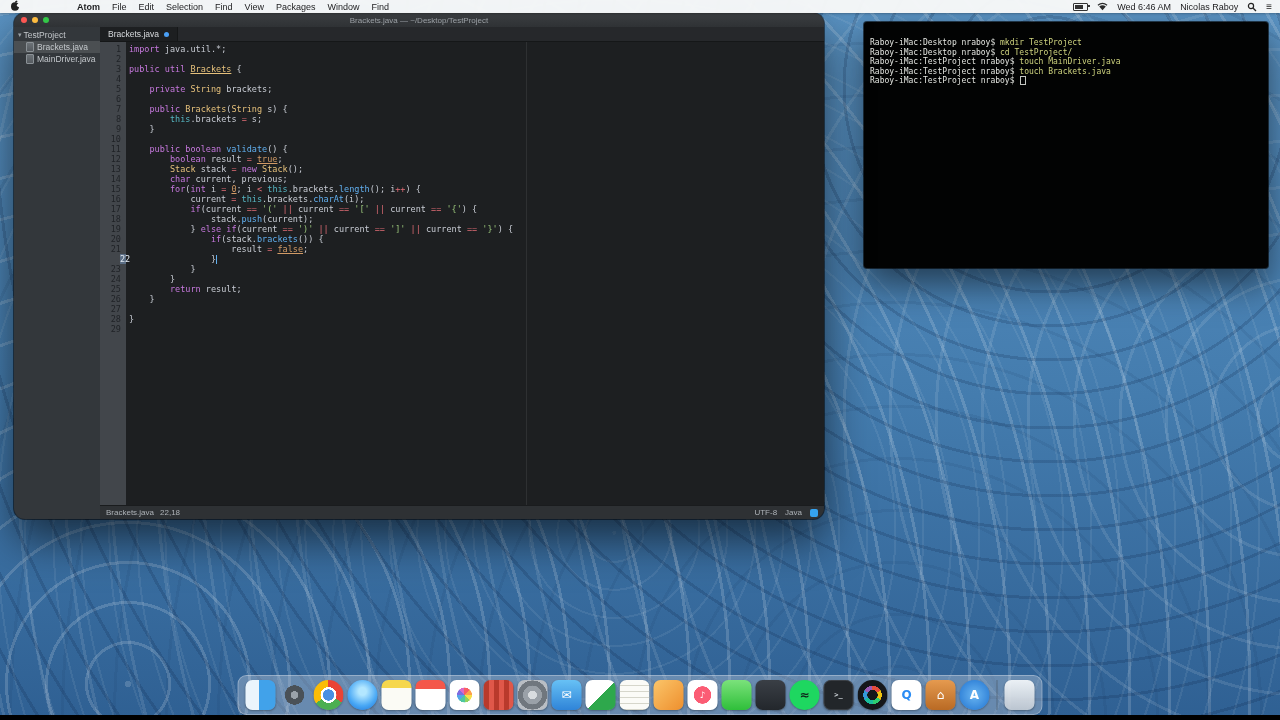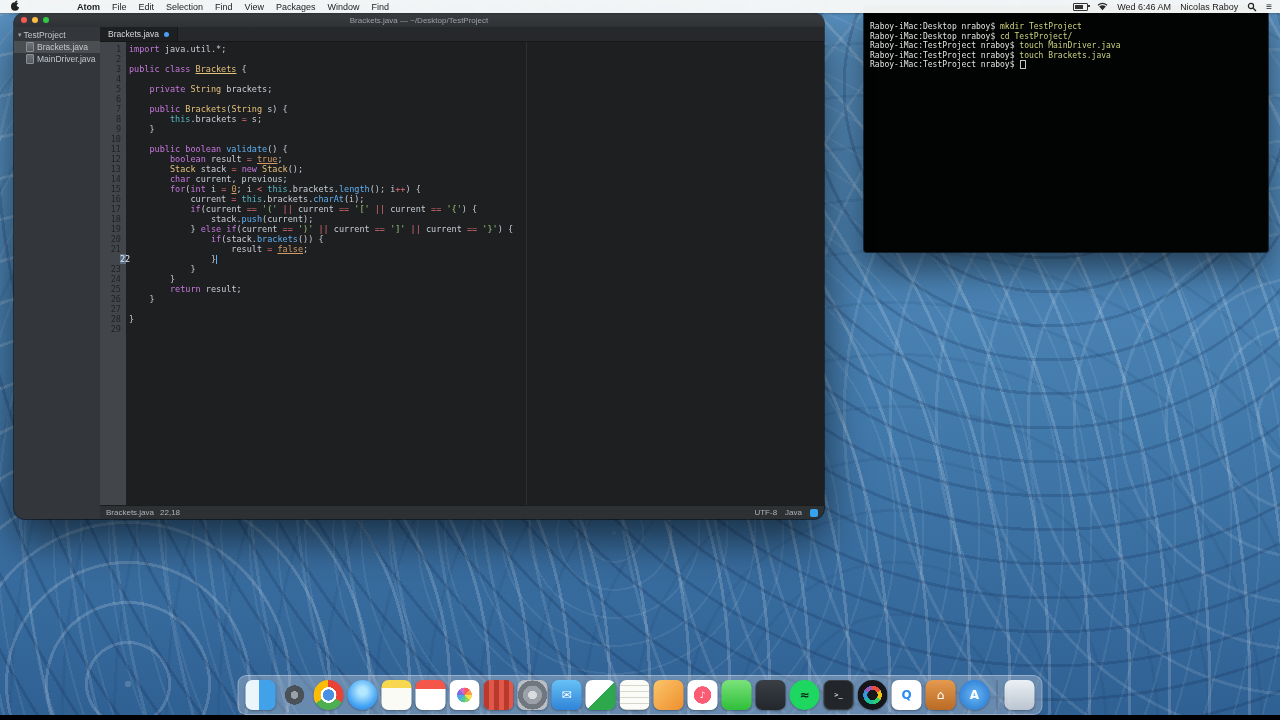--- a/index.html
+++ b/index.html
@@ -74,21 +74,21 @@
   .tok-f{color:#61afef;}  .tok-s{color:#98c379;}
   .tok-n{color:#d19a66;text-decoration:underline;}  .tok-o{color:#e06c75;}
   .tok-v{color:#c8ccd4;}  .tok-th{color:#56b6c2;}
 
   .statusbar{height:13px;flex:0 0 auto;background:#2e3134;border-top:1px solid #1a1c1e;
     display:flex;align-items:center;gap:6px;padding:0 6px;font-size:8px;color:#aeb3b8;}
   .sb-right{margin-left:auto;display:flex;align-items:center;gap:8px;}
   .bird{width:8px;height:8px;border-radius:2px;background:#35a3f0;}
 
   
-  .terminal{position:absolute;left:864px;top:6px;width:404px;height:246px;z-index:9;
+  .terminal{position:absolute;left:864px;top:22px;width:404px;height:246px;z-index:9;
     background:#020303;border-radius:3px;padding:16px 6px 5px 6px;box-sizing:border-box;
     box-shadow:0 16px 36px rgba(0,0,0,.55), 0 0 0 1px rgba(0,0,0,.6);
     font:8px/9.6px "DejaVu Sans Mono",monospace;overflow:hidden;}
   .tline{white-space:pre;}
   .t-p{color:#e3e5e0;}
   .t-c{color:#ced37f;}
   .tcursor{display:inline-block;width:4px;height:7px;border:1px solid #c4c7c2;vertical-align:middle;margin-left:1px;}
 
   
   .dock{position:absolute;left:50%;transform:translateX(-50%);bottom:5px;height:38px;z-index:40;
@@ -236,21 +236,21 @@
               <div class="gnum">26</div>
               <div class="gnum">27</div>
               <div class="gnum">28</div>
               <div class="gnum">29</div>
             </div>
           <div class="code">
             <div class="wrap-guide"></div>
             <div>
                 <div class="cline"><span class="tok-k">import</span><span class="tok-v"> java.util.*;</span></div>
                 <div class="cline"></div>
-                <div class="cline"><span class="tok-k">public class </span><span class="tok-tu">Brackets</span><span class="tok-v"> {</span></div>
+                <div class="cline"><span class="tok-k">public util </span><span class="tok-tu">Brackets</span><span class="tok-v"> {</span></div>
                 <div class="cline"></div>
                 <div class="cline"><span class="tok-v">    </span><span class="tok-k">private </span><span class="tok-t">String</span><span class="tok-v"> brackets;</span></div>
                 <div class="cline"></div>
                 <div class="cline"><span class="tok-v">    </span><span class="tok-k">public </span><span class="tok-t">Brackets</span><span class="tok-v">(</span><span class="tok-t">String</span><span class="tok-v"> s) {</span></div>
                 <div class="cline"><span class="tok-v">        </span><span class="tok-th">this</span><span class="tok-v">.brackets </span><span class="tok-o">=</span><span class="tok-v"> s;</span></div>
                 <div class="cline"><span class="tok-v">    }</span></div>
                 <div class="cline"></div>
                 <div class="cline"><span class="tok-v">    </span><span class="tok-k">public boolean </span><span class="tok-f">validate</span><span class="tok-v">() {</span></div>
                 <div class="cline"><span class="tok-v">        </span><span class="tok-k">boolean</span><span class="tok-v"> result </span><span class="tok-o">=</span><span class="tok-v"> </span><span class="tok-n">true</span><span class="tok-v">;</span></div>
                 <div class="cline"><span class="tok-v">        </span><span class="tok-t">Stack</span><span class="tok-v"> stack </span><span class="tok-o">=</span><span class="tok-v"> </span><span class="tok-k">new </span><span class="tok-t">Stack</span><span class="tok-v">();</span></div>

